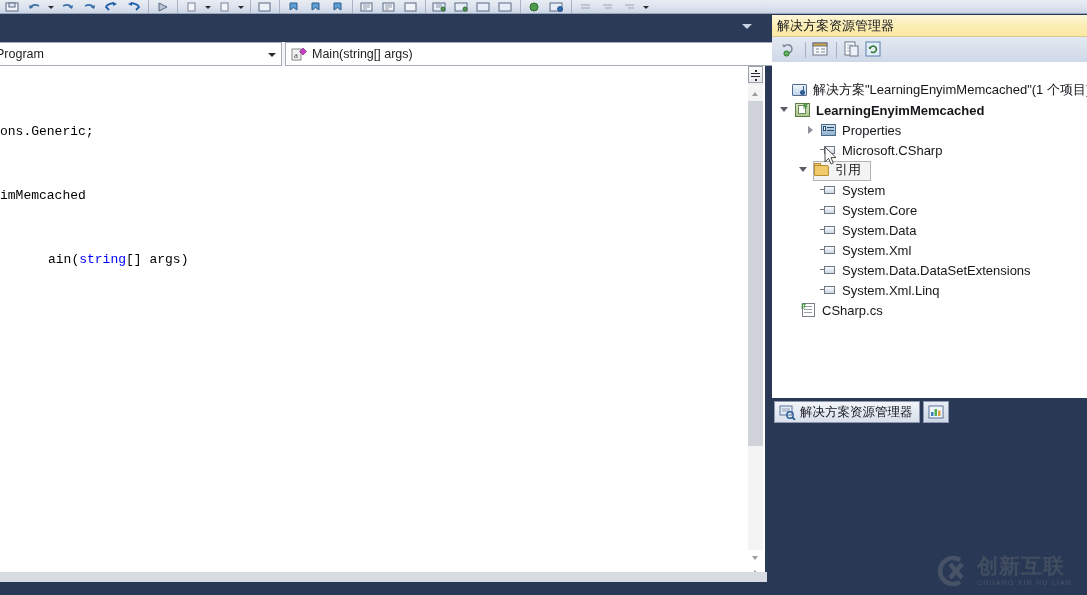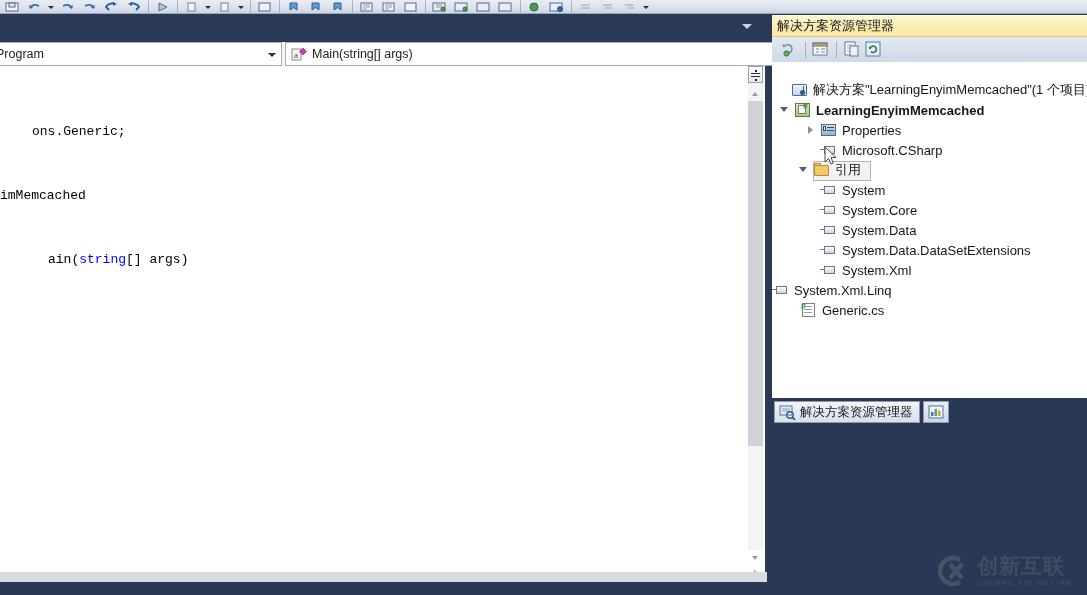--- a/index.html
+++ b/index.html
@@ -766,21 +766,21 @@
               <text x="3" y="12" font-family="Liberation Serif, serif" font-size="9" fill="#444">a</text>
               <path d="M12 2 L15.5 5.5 L12 9 L8.5 5.5 Z" fill="#c040c0" stroke="#8e2a8e" stroke-width="0.7"></path>
             </svg>
           </span>
           <span class="nav-combo-text">Main(string[] args)</span>
           <span class="nav-combo-arrow"></span>
         </div>
       </div>
 
       <div id="code-surface">
-        <div class="code-line" style="top:58px;margin-left:32px;"><span>ons.Generic;</span></div>
+        <div class="code-line" style="top:58px;"><span>ons.Generic;</span></div>
         <div class="code-line" style="top:122px;"><span>imMemcached</span></div>
         <div class="code-line" style="top:186px;margin-left:48px;"><span>ain(</span><span class="kw">string</span><span>[] args)</span></div>
       </div>
 
       <div id="editor-vscroll">
         <div id="split-handle">
           <div id="split-dot"></div>
           <div id="split-dot2"></div>
         </div>
         <div id="vscroll-up"></div>
@@ -904,44 +904,44 @@
           <span class="ref-icon-stub"></span>
             <span class="ref-icon-box"></span>
         </span>
         <span class="tree-label">System.Data</span>
       </div>
       <div class="tree-row" style="padding-left:48px;">
         <span class="tree-icon">
           <span class="ref-icon-stub"></span>
             <span class="ref-icon-box"></span>
         </span>
-        <span class="tree-label">System.Data.DataSetExtensions</span>
+        <span class="tree-label">System.Xml</span>
       </div>
       <div class="tree-row" style="padding-left:48px;">
         <span class="tree-icon">
           <span class="ref-icon-stub"></span>
             <span class="ref-icon-box"></span>
         </span>
-        <span class="tree-label">System.Xml</span>
-      </div>
-      <div class="tree-row" style="">
+        <span class="tree-label">System.Data.DataSetExtensions</span>
+      </div>
+      <div class="tree-row" style="padding-left:48px;">
         <span class="tree-icon">
           <span class="ref-icon-stub"></span>
             <span class="ref-icon-box"></span>
         </span>
         <span class="tree-label">System.Xml.Linq</span>
       </div>
 
       <div class="tree-row" style="padding-left:28px;">
         <span class="tree-icon">
           <span class="doc-icon"></span>
             <span class="doc-lines"></span>
           <span class="cs-badge" style="left:1px;top:0px;">#</span>
         </span>
-        <span class="tree-label">Generic.cs</span>
+        <span class="tree-label">CSharp.cs</span>
       </div>
     </div>
 
     <div id="sol-tabbar">
       <div id="sol-tab-active">
         <span class="sol-tab-icon">
           <svg viewBox="0 0 17 16" width="17" height="16">
             <rect x="1" y="2" width="12" height="9" fill="#e3ecf8" stroke="#5b7296"></rect>
             <path d="M3 5 h8 M3 7 h8" stroke="#8a96a8" stroke-width="0.9"></path>
             <circle cx="11" cy="11" r="3.2" fill="none" stroke="#2a5d96" stroke-width="1.4"></circle>

